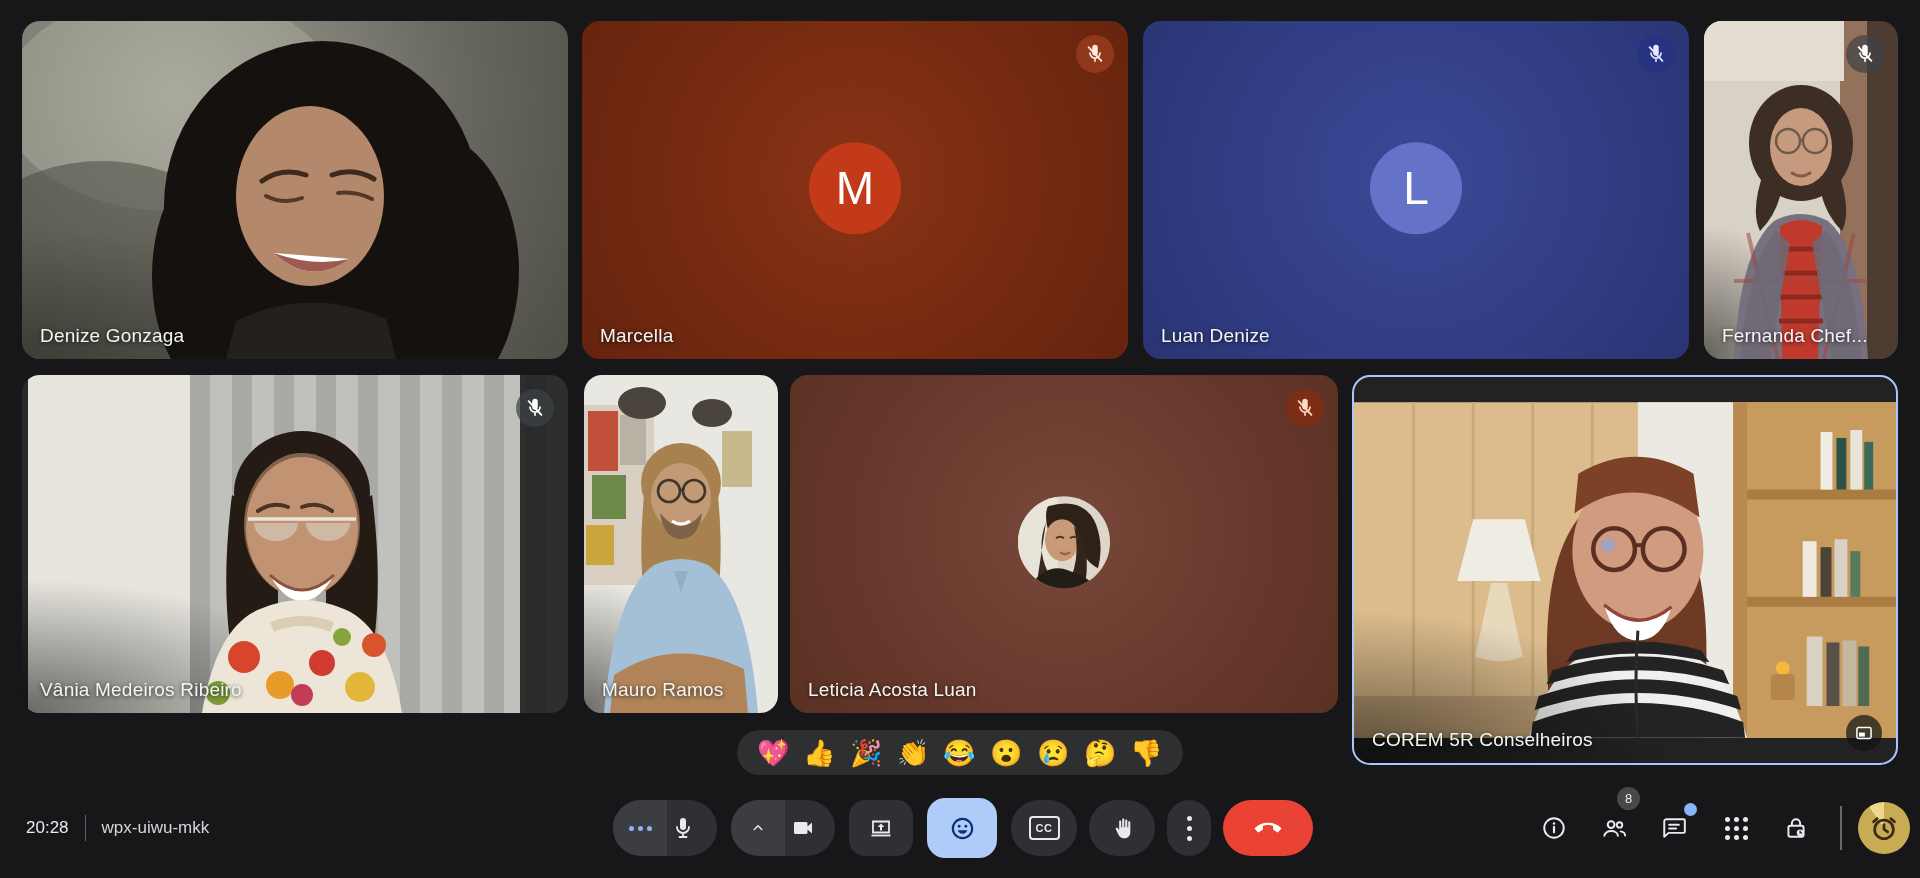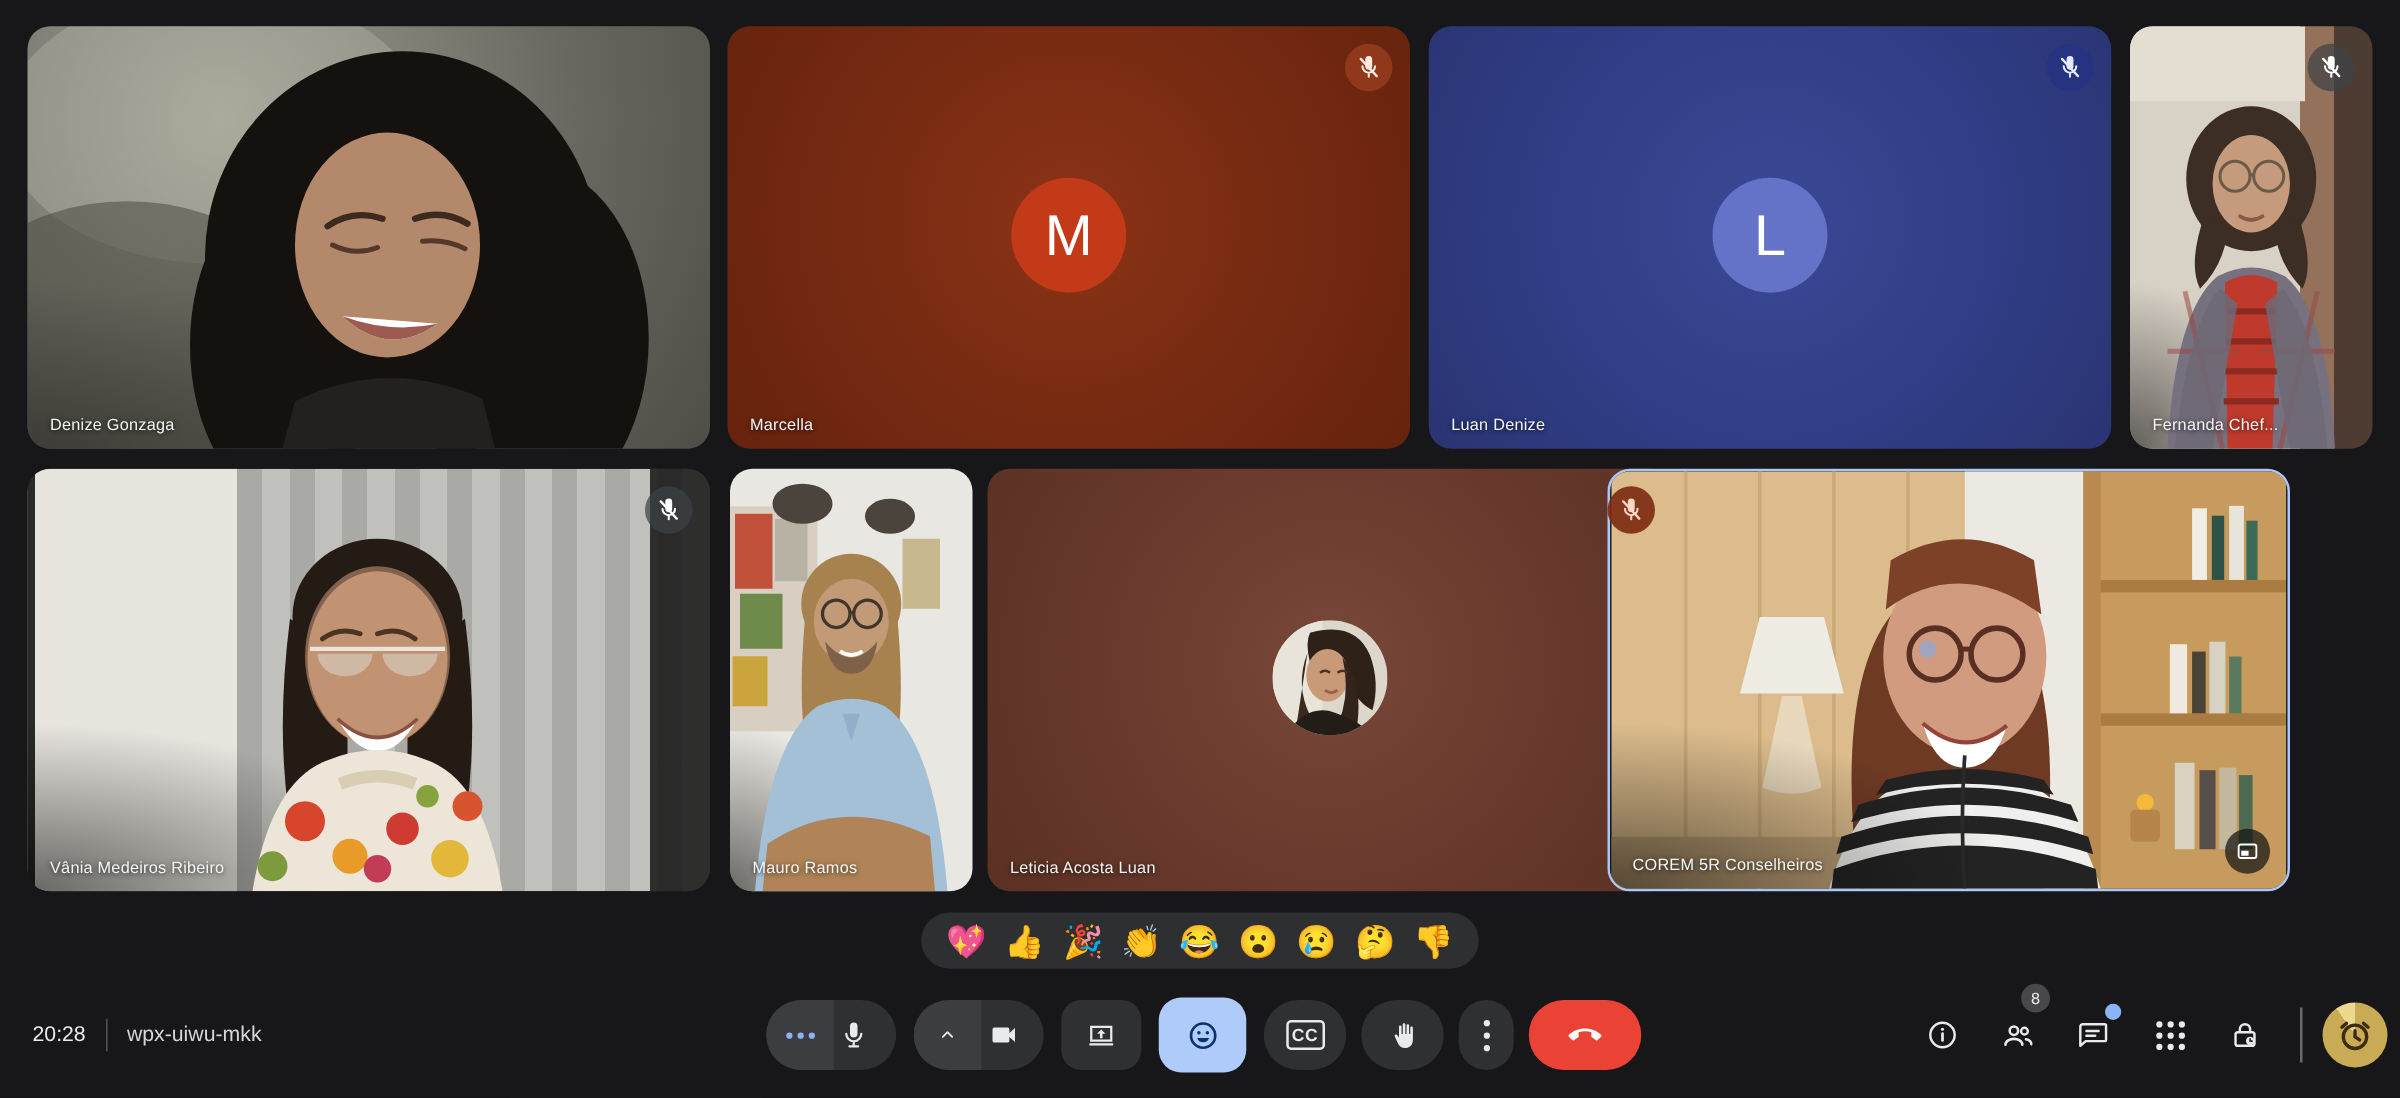--- a/index.html
+++ b/index.html
@@ -10,23 +10,23 @@
   .tile{position:absolute;border-radius:18px;overflow:hidden;background:#222;}
   .tile.video::after{content:"";position:absolute;left:0;bottom:0;width:60%;height:40%;
     background:radial-gradient(ellipse at 0% 100%, rgba(0,0,0,.55) 0%, rgba(0,0,0,0) 70%);pointer-events:none;}
   .t1{left:22px;top:21px;width:546px;height:338px;}
   .t2{left:582px;top:21px;width:546px;height:338px;background:radial-gradient(circle at 50% 46%,#8b3316 0%,#752a11 55%,#66230d 100%);}
   .t3{left:1143px;top:21px;width:546px;height:338px;background:radial-gradient(circle at 50% 46%,#3b4896 0%,#303d83 60%,#2a3474 100%);}
   .t4{left:1704px;top:21px;width:194px;height:338px;}
   .t5{left:22px;top:375px;width:546px;height:338px;}
   .t6{left:584px;top:375px;width:194px;height:338px;}
   .t7{left:790px;top:375px;width:548px;height:338px;background:radial-gradient(circle at 50% 46%,#78483a 0%,#68392c 55%,#5b3124 100%);}
-  .t8{left:1286px;top:375px;width:546px;height:338px;box-sizing:border-box;border:2.5px solid #a9c7fa;}
-
-  .name{position:absolute;left:18px;bottom:12px;color:#f3f4f4;font-size:13px;letter-spacing:.2px;
+  .t8{left:1352px;top:375px;width:546px;height:390px;box-sizing:border-box;border:2.5px solid #a9c7fa;}
+
+  .name{position:absolute;left:18px;bottom:12px;color:#f3f4f4;font-size:19px;letter-spacing:.2px;
     text-shadow:0 1px 4px rgba(0,0,0,.75);z-index:4;white-space:nowrap;}
   .micoff{position:absolute;top:14px;right:14px;width:38px;height:38px;border-radius:50%;
     display:flex;align-items:center;justify-content:center;z-index:4;}
   .micoff svg{width:22px;height:22px;}
   .mic-grey{background:rgba(62,66,69,.72);}
   .mic-rust{background:rgba(148,58,28,.92);}
   .mic-rust2{background:rgba(126,45,19,.92);}
   .mic-blue{background:rgba(38,51,129,.92);}
 
   .avatar-initial{position:absolute;left:50%;top:50%;transform:translate(-50%,-52%);
@@ -75,21 +75,21 @@
   .b-cam{left:731px;width:104px;}
   .b-present{left:849px;width:64px;border-radius:16px;}
   .b-emoji{left:927px;top:23px;width:70px;height:60px;border-radius:18px;background:#aecbfa;}
   .b-cc{left:1011px;width:66px;}
   .b-hand{left:1089px;width:66px;}
   .b-more{left:1167px;width:44px;}
   .b-end{left:1223px;width:90px;background:#ea4335;}
   .micright{margin-right:16px;}
   .camright{margin-right:14px;}
   .ccbox{width:27px;height:20px;border:2.2px solid #e8eaed;border-radius:4px;color:#e8eaed;
-    font-size:14px;font-weight:bold;display:flex;align-items:center;justify-content:center;letter-spacing:.5px;}
+    font-size:11px;font-weight:bold;display:flex;align-items:center;justify-content:center;letter-spacing:.5px;}
   .vdots{display:flex;flex-direction:column;gap:5px;}
   .vdots i{width:5px;height:5px;border-radius:50%;background:#e8eaed;}
 
   .rightico{position:absolute;top:25px;width:56px;height:56px;display:flex;align-items:center;
     justify-content:center;background:none;border:none;cursor:pointer;}
   .r-info{left:1526px;} .r-people{left:1586px;} .r-chat{left:1646px;}
   .r-apps{left:1708px;} .r-lock{left:1768px;}
   .countbadge{position:absolute;left:1617px;top:12px;width:23px;height:23px;border-radius:50%;
     background:#48484a;color:#e8eaed;font-size:13px;display:flex;align-items:center;justify-content:center;z-index:7;}
   .chatdot{position:absolute;left:1684px;top:28px;width:13px;height:13px;border-radius:50%;background:#8ab4f8;z-index:7;}

